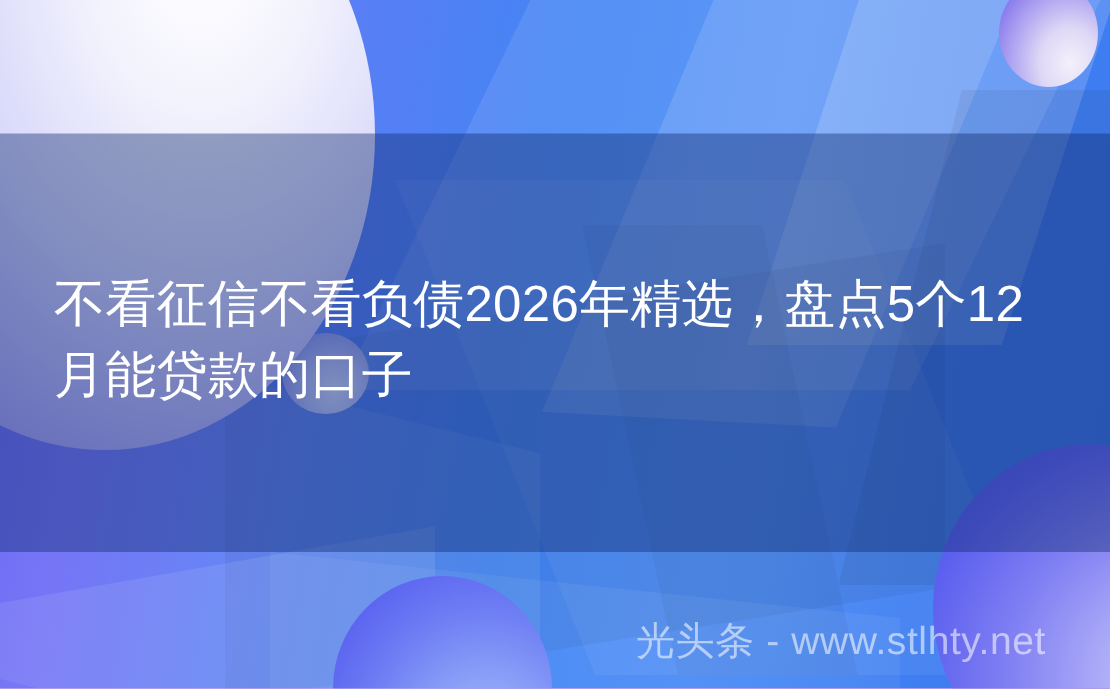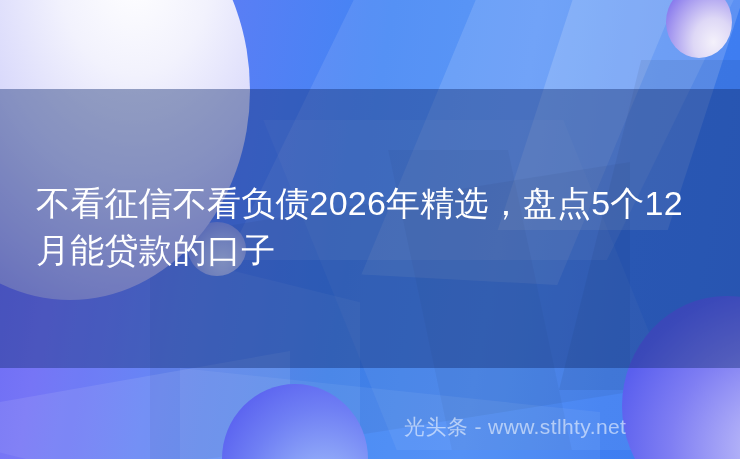--- a/index.html
+++ b/index.html
@@ -178,24 +178,24 @@
     font-size: 34px;
     line-height: 47px;
     letter-spacing: 0.2px;
     text-align: left;
     white-space: pre-wrap;
   }
 
   
   .watermark {
     position: absolute;
-    left: 404px;
+    left: 424px;
     top: 411px;
     color: rgba(255, 255, 255, 0.56);
-    font-size: 21px;
+    font-size: 26px;
     line-height: 32px;
     letter-spacing: 0.4px;
     white-space: nowrap;
   }
 </style>
 </head>
 <body>
 
 <div class="canvas">
 

